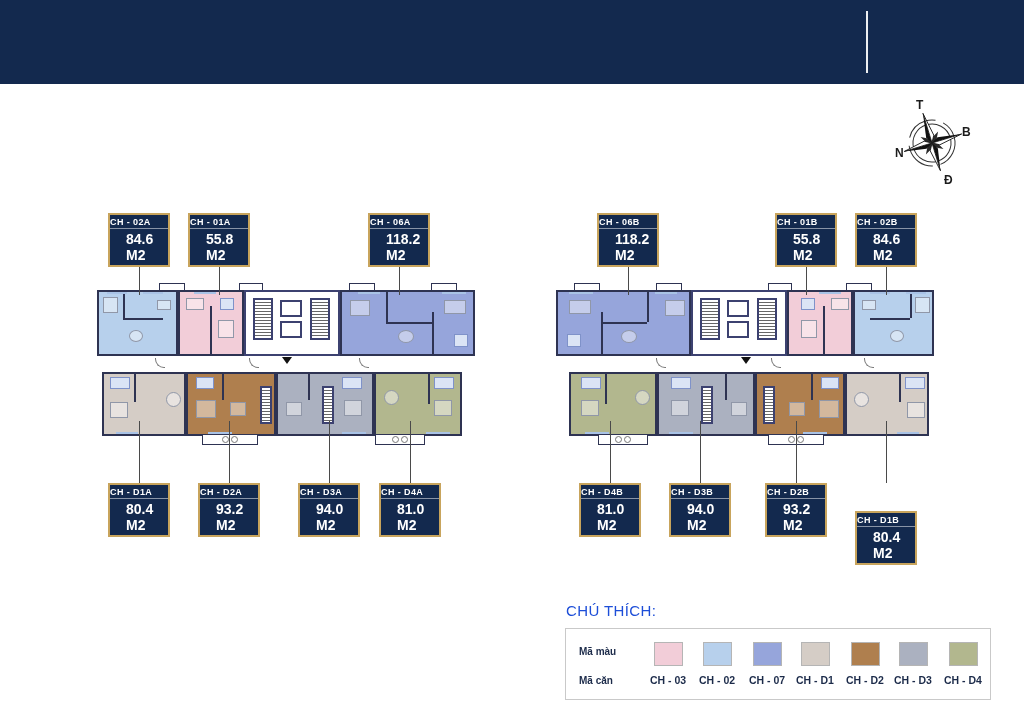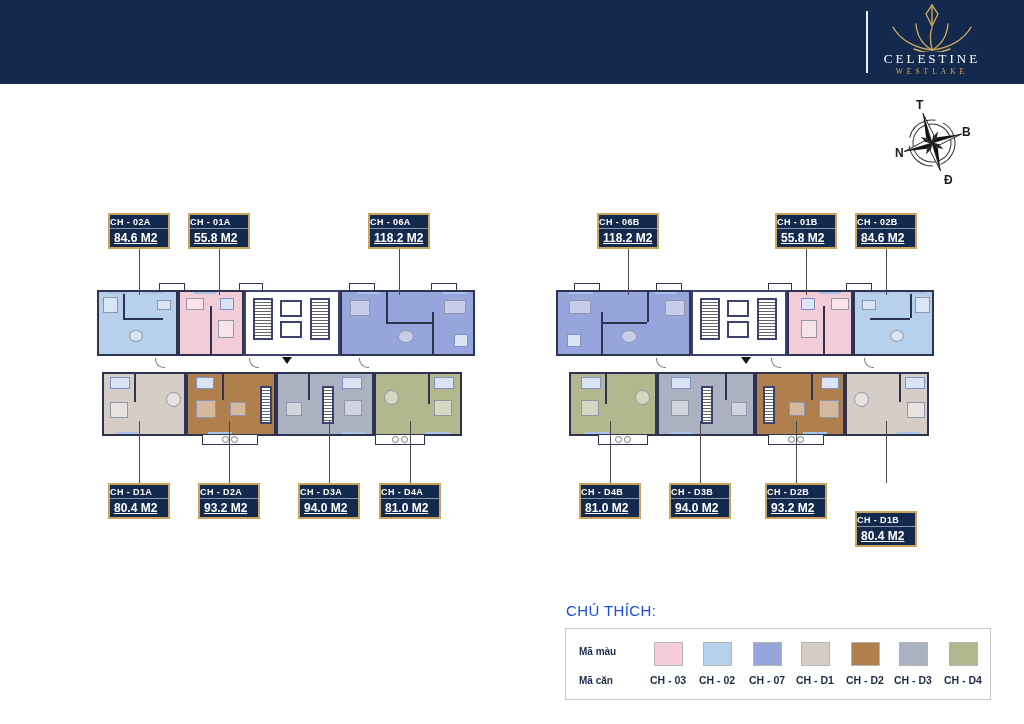--- a/index.html
+++ b/index.html
@@ -18,21 +18,21 @@
 
   
   .compass{position:absolute;left:893px;top:95px;width:84px;height:95px;}
   .compass .dir{position:absolute;font-size:12px;font-weight:bold;color:#1c1c1c;}
 
   
   .apt-label{position:absolute;width:62px;background:#13294e;border:2px solid #c8a45c;
              box-sizing:border-box;color:#fff;z-index:5;}
   .apt-label .code{font-size:9px;font-weight:bold;letter-spacing:.4px;padding:2px 0 1px;
                    border-bottom:1px solid rgba(255,255,255,.5);}
-  .apt-label .area{font-size:12px;font-weight:bold;padding:2px 4px;text-decoration:underline;}
+  .apt-label .area{font-size:14px;font-weight:bold;padding:2px 16px;}
   .leader{position:absolute;width:1px;background:#4a4a4a;z-index:1;}
 
   
   .block{position:absolute;width:378px;height:162px;}
   .wing{position:absolute;box-sizing:border-box;}
   .unit{position:absolute;top:0;height:100%;box-sizing:border-box;border:2px solid #2e3352;overflow:hidden;}
   .core{position:absolute;top:0;height:100%;background:#ffffff;border:2px solid #3c4170;box-sizing:border-box;overflow:hidden;}
   .stair{position:absolute;border:2px solid #3c4170;box-sizing:border-box;
          background:repeating-linear-gradient(180deg,#ffffff 0,#ffffff 2px,#666 2px,#666 3px);}
   .lift{position:absolute;border:2px solid #3c4170;background:#fff;box-sizing:border-box;}
@@ -56,36 +56,20 @@
   .swatch{position:absolute;top:13px;width:29px;height:24px;border:1px solid #b5b5b5;box-sizing:border-box;}
   .lg-code{position:absolute;top:45px;width:48px;text-align:center;font-size:10.5px;font-weight:bold;color:#1c2b4a;}
 </style>
 </head>
 <body>
 
 <div class="canvas">
 
   <div class="header">
     <div class="hdr-divider"></div>
-    <div class="brand">
-      <svg width="96" height="50" viewBox="0 0 96 50">
-        <g fill="none" stroke="#c9a55c" stroke-width="1.4" stroke-linecap="round">
-          <path d="M48 3 L54 12 L48 24 L42 12 Z"></path>
-          <path d="M48 3 L48 24"></path>
-          <path d="M48 48 C46 38 46 30 48 26"></path>
-          <path d="M48 48 C39 43 33 34 32 22"></path>
-          <path d="M48 48 C57 43 63 34 64 22"></path>
-          <path d="M48 48 C31 46 16 38 9 25"></path>
-          <path d="M48 48 C65 46 80 38 87 25"></path>
-          <path d="M30 47 C42 52 54 52 66 47"></path>
-        </g>
-      </svg>
-      <div class="brand-name">CELESTINE</div>
-      <div class="brand-sub">WESTLAKE</div>
-    </div>
   </div>
 
   <div class="compass">
     <svg width="84" height="95" viewBox="0 0 84 95">
       <g transform="translate(39,48) rotate(-17)">
         <circle r="19" fill="none" stroke="#333" stroke-width="1"></circle>
         <circle r="23" fill="none" stroke="#333" stroke-width="1" stroke-dasharray="34 8"></circle>
         <path d="M0,-13 L3,-3 L13,0 L3,3 L0,13 L-3,3 L-13,0 L-3,-3 Z" transform="rotate(45)" fill="#2a2a2a"></path>
         <polygon points="0,0 -4,-7 0,-31" fill="#111"></polygon>
         <polygon points="0,0 4,-7 0,-31" fill="#fff" stroke="#111" stroke-width="0.8"></polygon>

